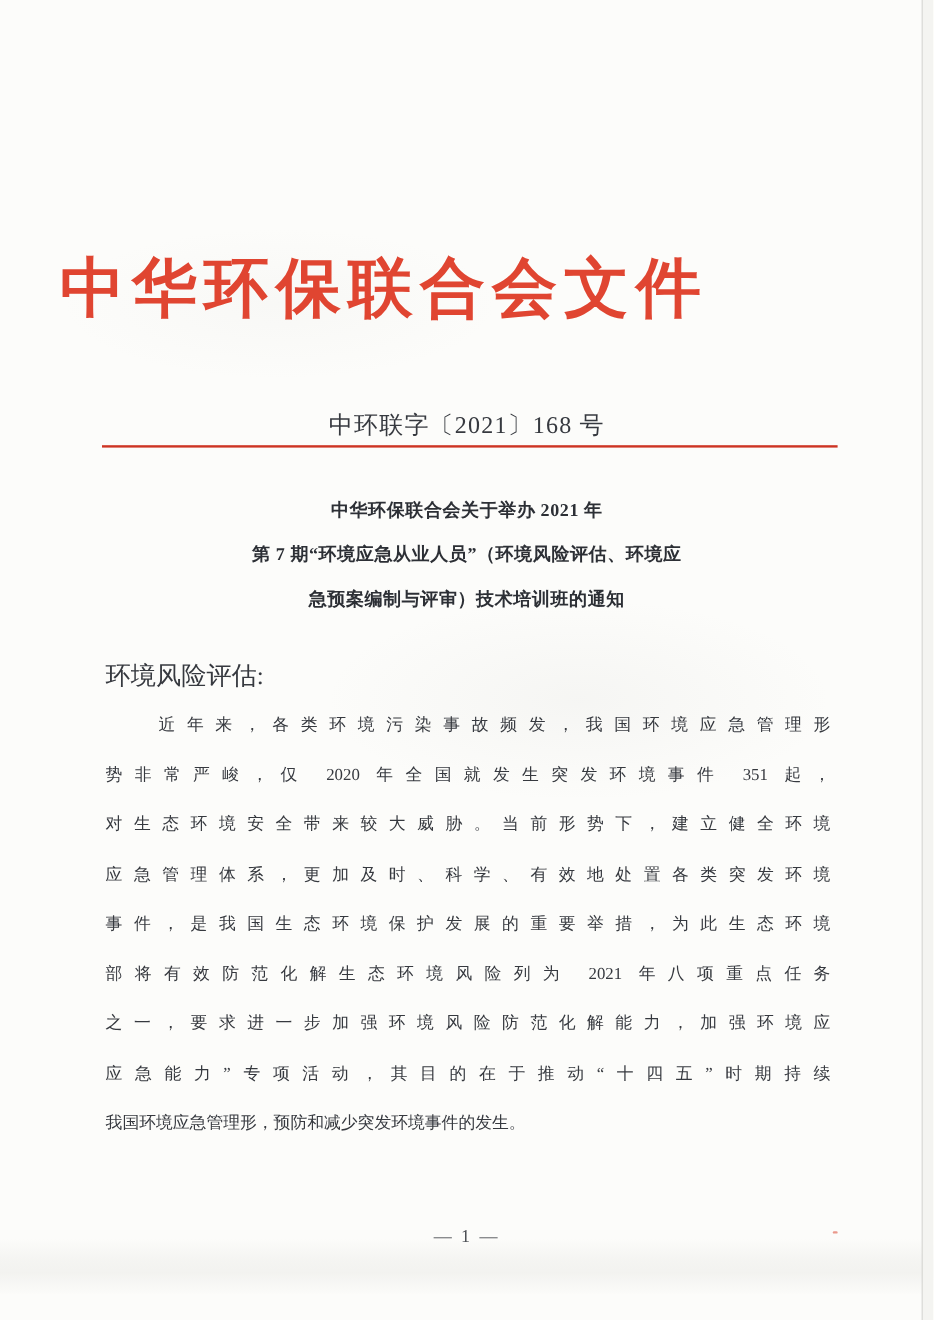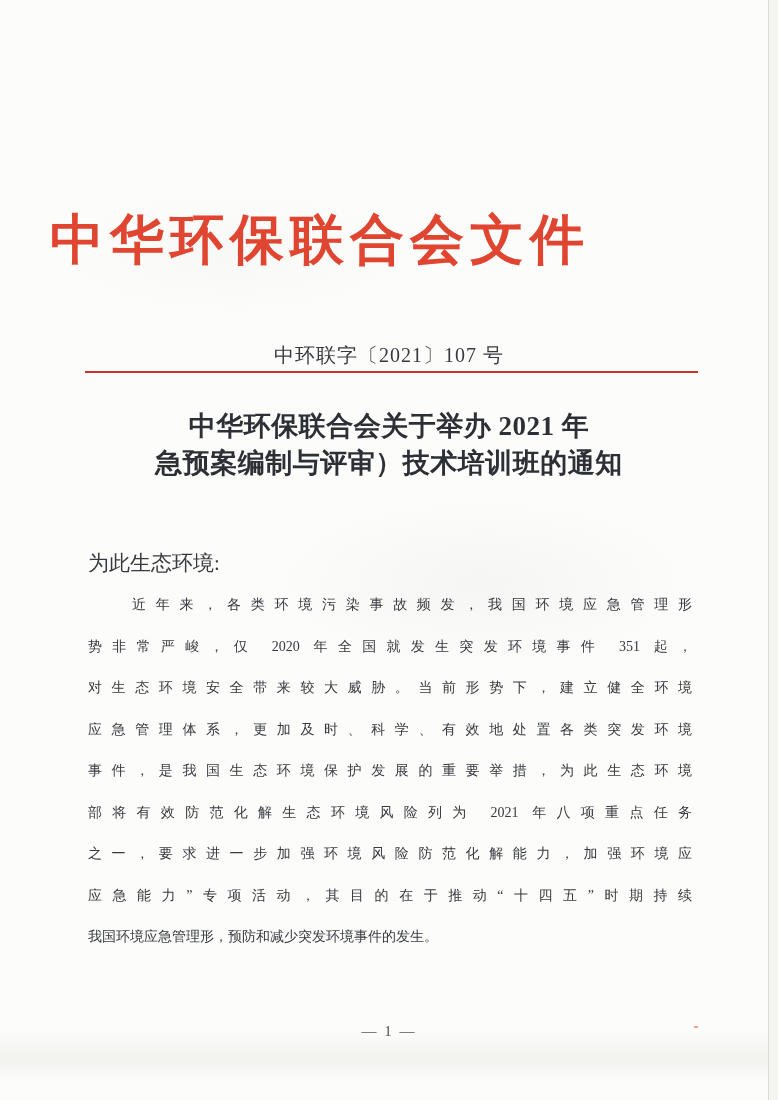--- a/index.html
+++ b/index.html
@@ -59,21 +59,21 @@
     height: 2px;
     background: var(--rule_red, #cd3423);
   }
   .notice-title {
     position: absolute;
     top: 408px;
     left: 39px;
     width: 700px;
     text-align: center;
     font-weight: bold;
-    font-size: 27px;
+    font-size: 15px;
     line-height: 37px;
     letter-spacing: 0.5px;
     color: var(--title_dark, #2c2f35);
   }
   .salutation {
     position: absolute;
     top: 549px;
     left: 88px;
     font-size: 21px;
     line-height: 28px;
@@ -151,30 +151,31 @@
     border-radius: 1px;
   }
 </style>
 </head>
 <body>
 
 <div class="page">
 
   <h1 class="letterhead-title">中华环保联合会文件</h1>
 
-  <div class="doc-number">中环联字〔2021〕107 号</div>
+  <div class="doc-number">中环联字〔2021〕168 号</div>
 
   <div class="red-rule"></div>
 
   <div class="notice-title">
       <div class="title-line">中华环保联合会关于举办 2021 年</div>
+      <div class="title-line">第 7 期“环境应急从业人员”（环境风险评估、环境应</div>
       <div class="title-line">急预案编制与评审）技术培训班的通知</div>
     </div>
 
-  <div class="salutation">为此生态环境:</div>
+  <div class="salutation">环境风险评估:</div>
 
   <div class="body-text">
       <div class="body-line first-line">近年来，各类环境污染事故频发，我国环境应急管理形</div>
       <div class="body-line">势非常严峻，仅 2020 年全国就发生突发环境事件 351 起，</div>
       <div class="body-line">对生态环境安全带来较大威胁。当前形势下，建立健全环境</div>
       <div class="body-line">应急管理体系，更加及时、科学、有效地处置各类突发环境</div>
       <div class="body-line">事件，是我国生态环境保护发展的重要举措，为此生态环境</div>
       <div class="body-line">部将有效防范化解生态环境风险列为 2021 年八项重点任务</div>
       <div class="body-line">之一，要求进一步加强环境风险防范化解能力，加强环境应</div>
       <div class="body-line">应急能力”专项活动，其目的在于推动“十四五”时期持续</div>

